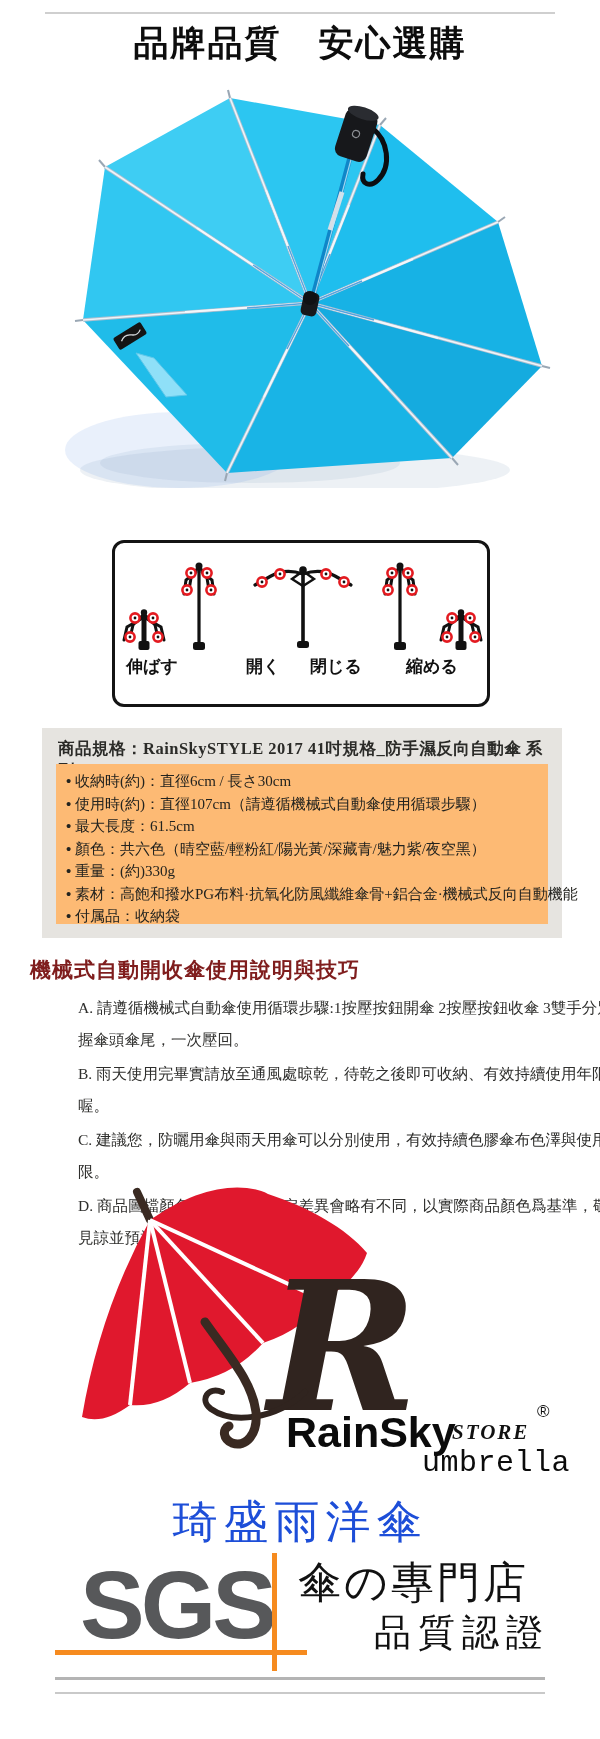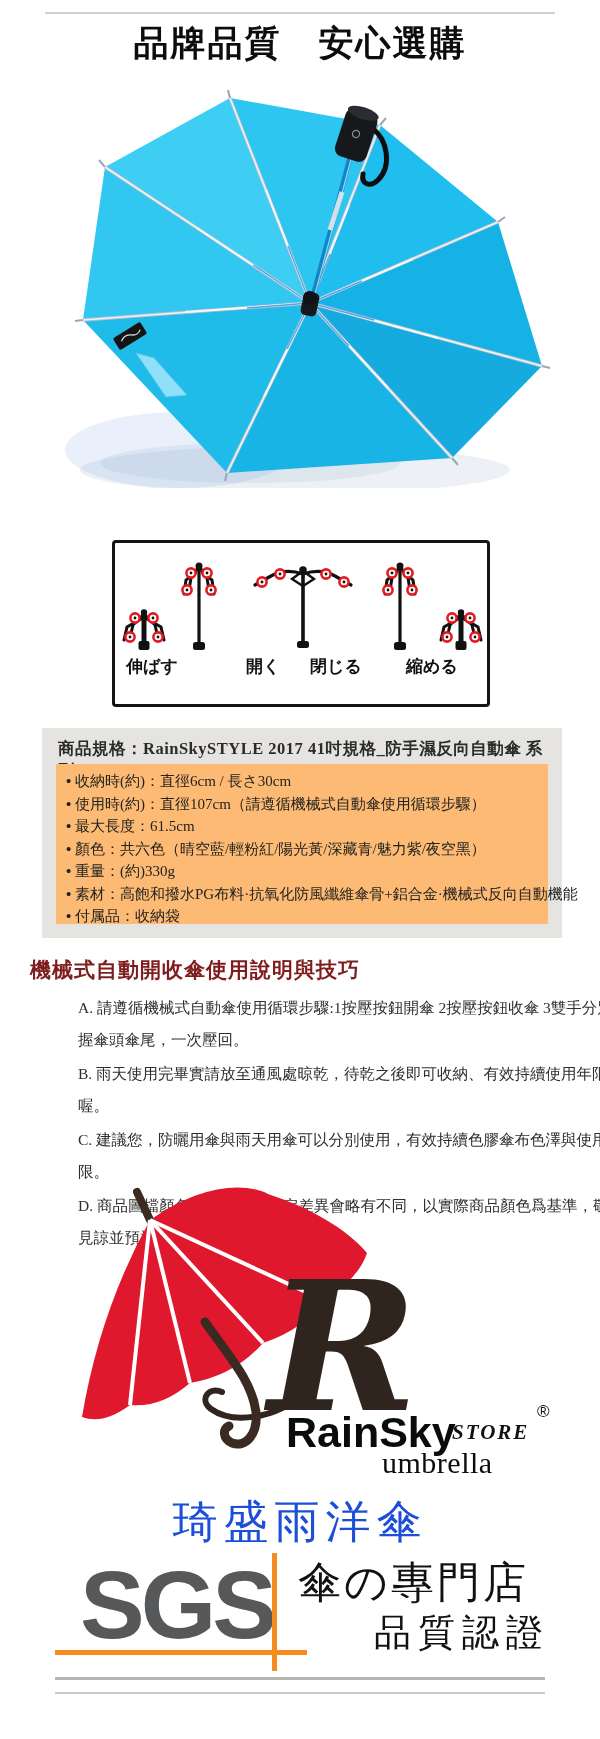--- a/index.html
+++ b/index.html
@@ -4,38 +4,38 @@
 <style>
   html,body{margin:0;padding:0;background:#fff;}
   #page{position:relative;width:600px;height:1739px;background:#fff;overflow:hidden;
         font-family:"Liberation Serif","DejaVu Serif",serif;color:#1a1a1a;}
   .abs{position:absolute;}
   
   .toprule{left:45px;top:12px;width:510px;height:2px;background:#cfcfcf;}
   .title{left:0;top:20px;width:600px;text-align:center;font-family:"Liberation Sans","DejaVu Sans",sans-serif;
          font-weight:700;font-size:35px;letter-spacing:2px;color:#0d0d0d;}
   
-  .diagram-box{left:112px;top:540px;width:378px;height:167px;border:3px solid #141414;border-radius:4px;background:#fff;box-sizing:border-box;}
+  .diagram-box{left:112px;top:540px;width:378px;height:167px;border:3px solid #141414;border-radius:12px;background:#fff;box-sizing:border-box;}
   .dlabel{position:absolute;top:112px;font-family:"Liberation Sans","DejaVu Sans",sans-serif;font-weight:700;font-size:17px;color:#111;}
   
   .specbox{left:42px;top:728px;width:520px;height:210px;background:#e6e4e0;box-sizing:border-box;}
   .spec-header{position:absolute;left:16px;top:10px;width:490px;font-size:16.5px;font-weight:700;color:#2b2b28;letter-spacing:.5px;}
   .spec-inner{position:absolute;left:14px;top:36px;width:492px;height:160px;background:#fdba74;box-sizing:border-box;padding:6px 10px 0 10px;}
   .spec-inner ul{margin:0;padding:0;list-style:none;}
   .spec-inner li{font-size:15px;line-height:22.5px;color:#23231f;white-space:nowrap;}
   .spec-inner li::before{content:"• ";font-weight:700;}
   
   .usage-head{left:30px;top:956px;font-size:21px;font-weight:700;letter-spacing:1px;color:#7f1d1d;}
   .usage-body{left:30px;top:992px;width:552px;font-size:15.5px;line-height:32px;color:#2e2e2c;margin-left:48px;}
   .usage-body p{margin:0 0 2px 0;}
   
   .rainsky{left:286px;top:1408px;font-family:"Liberation Sans","DejaVu Sans",sans-serif;font-weight:700;font-size:43px;color:#0b0b0b;letter-spacing:0px;}
   .store{left:452px;top:1420px;font-family:Liberation Serif, serif;font-style:italic;font-weight:600;font-size:21px;letter-spacing:2px;color:#111;}
   .reg{left:537px;top:1402px;font-family:"Liberation Sans",sans-serif;font-size:17px;color:#111;}
-  .umbrella-sub{left:382px;top:1446px;font-family:Liberation Serif, serif;font-weight:400;font-size:30px;color:#0b0b0b;letter-spacing:.5px;}
+  .umbrella-sub{left:422px;top:1446px;font-family:Liberation Mono, monospace;font-weight:400;font-size:30px;color:#0b0b0b;letter-spacing:.5px;}
   .company{left:0;top:1492px;width:600px;text-align:center;font-family:"Liberation Sans","DejaVu Sans",sans-serif;
            font-weight:300;font-size:45px;letter-spacing:6px;color:#1d4ed8;}
   .sgs{left:80px;top:1556px;font-family:"Liberation Sans","DejaVu Sans",sans-serif;font-weight:700;font-size:97px;line-height:97px;letter-spacing:-4px;color:#57585a;}
   .shop{left:298px;top:1554px;font-family:"Liberation Sans","DejaVu Sans",sans-serif;font-weight:300;font-size:43px;letter-spacing:3px;color:#111;}
   .cert{left:374px;top:1608px;font-family:"Liberation Sans","DejaVu Sans",sans-serif;font-weight:300;font-size:37px;letter-spacing:7px;color:#111;}
   .orange-h{left:55px;top:1650px;width:252px;height:5px;background:#f68b1f;}
   .orange-v{left:272px;top:1553px;width:5px;height:118px;background:#f68b1f;}
   .rule-a{left:55px;top:1677px;width:490px;height:3px;background:#b4b4b4;}
   .rule-b{left:55px;top:1692px;width:490px;height:2px;background:#c9c9c9;}
 </style>

